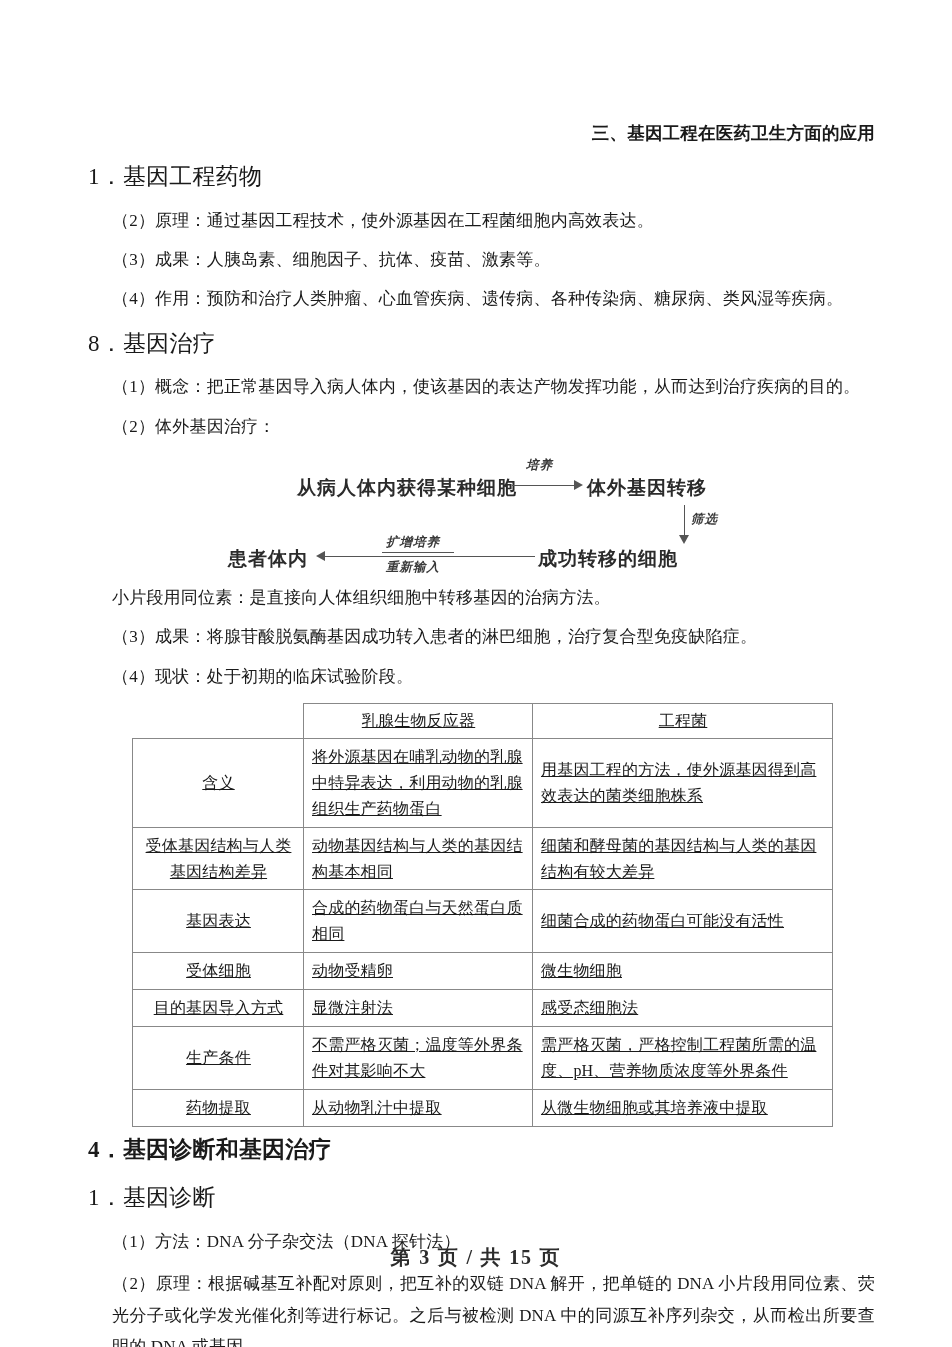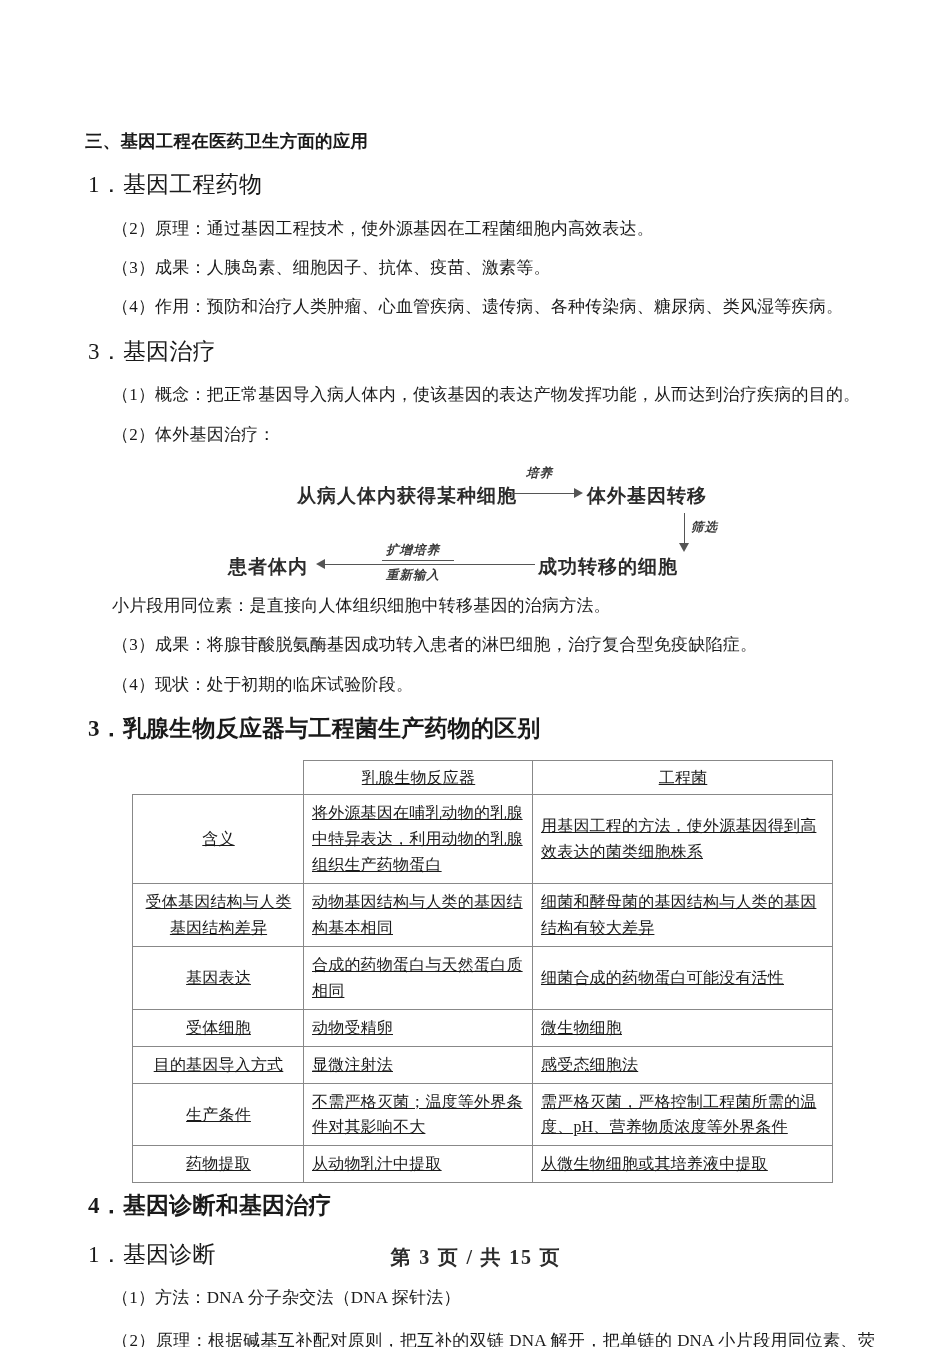--- a/index.html
+++ b/index.html
@@ -27,22 +27,23 @@
     left: 85px;
     top: 112px;
     width: 790px;
   }
 
   
   .h-section {
     font-size: 17.5px;
     font-weight: bold;
     line-height: 1.5;
-    margin: 16px 0 13px 0;
-    letter-spacing: 0.2px;
+    margin: 8px 0 13px 0;
+    letter-spacing: 0.2px;
+    text-align: right;
   }
   .item-num {
     font-size: 23px;
     line-height: 1.5;
     margin: 14px 0 13px 0;
     padding-left: 3px;
     letter-spacing: 0.2px;
   }
   .item-num.bold { font-weight: bold; }
 
@@ -158,21 +159,21 @@
   <div class="content">
 
     <div class="h-section">三、基因工程在医药卫生方面的应用</div>
 
     <div class="item-num">1．基因工程药物</div>
 
     <div class="sub-item">（2）原理：通过基因工程技术，使外源基因在工程菌细胞内高效表达。</div>
     <div class="sub-item">（3）成果：人胰岛素、细胞因子、抗体、疫苗、激素等。</div>
     <div class="sub-item">（4）作用：预防和治疗人类肿瘤、心血管疾病、遗传病、各种传染病、糖尿病、类风湿等疾病。</div>
 
-    <div class="item-num">3．基因治疗</div>
+    <div class="item-num">8．基因治疗</div>
 
     <div class="sub-item">（1）概念：把正常基因导入病人体内，使该基因的表达产物发挥功能，从而达到治疗疾病的目的。</div>
     <div class="sub-item">（2）体外基因治疗：</div>
 
     <div class="diagram-wrap">
 
       <div class="dg dg-node" style="left:212px; top:22px;">从病人体内获得某种细胞</div>
 
       <div class="dg dg-lbl" style="left:441px; top:4px;font-style:italic;">培养</div>
 
@@ -194,21 +195,20 @@
       <div class="dg-line-h" style="left:297px; top:99px; width:72px; border-top-width:1.3px;"></div>
       <div class="dg dg-lbl" style="left:301px; top:106px;">重新输入</div>
 
       <div class="dg dg-node" style="left:143px; top:93px;">患者体内</div>
     </div>
 
     <div class="sub-item">小片段用同位素：是直接向人体组织细胞中转移基因的治病方法。</div>
     <div class="sub-item">（3）成果：将腺苷酸脱氨酶基因成功转入患者的淋巴细胞，治疗复合型免疫缺陷症。</div>
     <div class="sub-item">（4）现状：处于初期的临床试验阶段。</div>
 
-    <div class="item-num bold">3．乳腺生物反应器与工程菌生产药物的区别</div>
 
     <div class="tbl-wrap">
       <table class="cmp">
         <tbody>
           <tr class="hdr">
             <td class="c1 empty"></td>
             <td class="c2" style="text-align:center;">乳腺生物反应器</td>
             <td class="c3" style="text-align:center;">工程菌</td>
           </tr>
 

